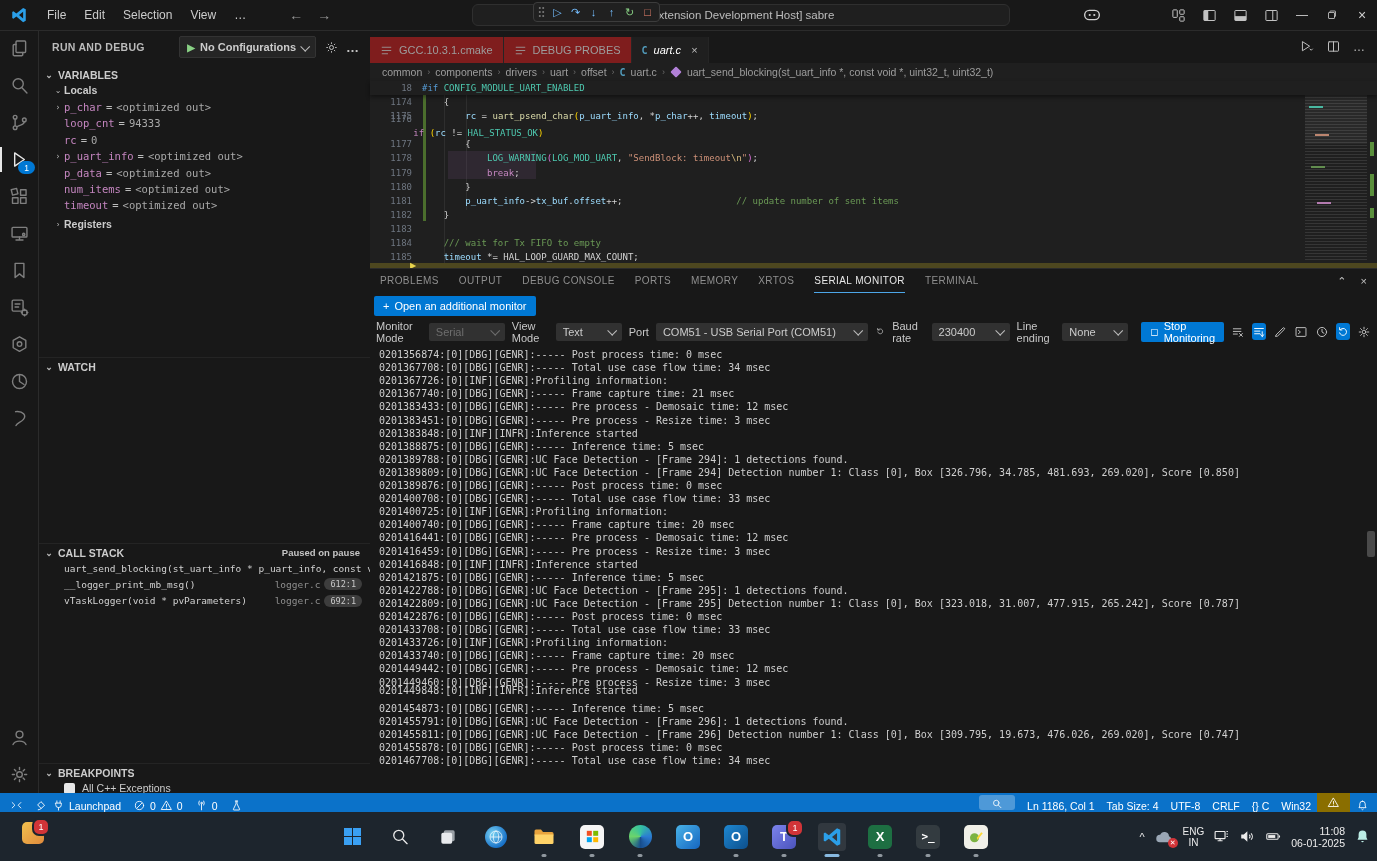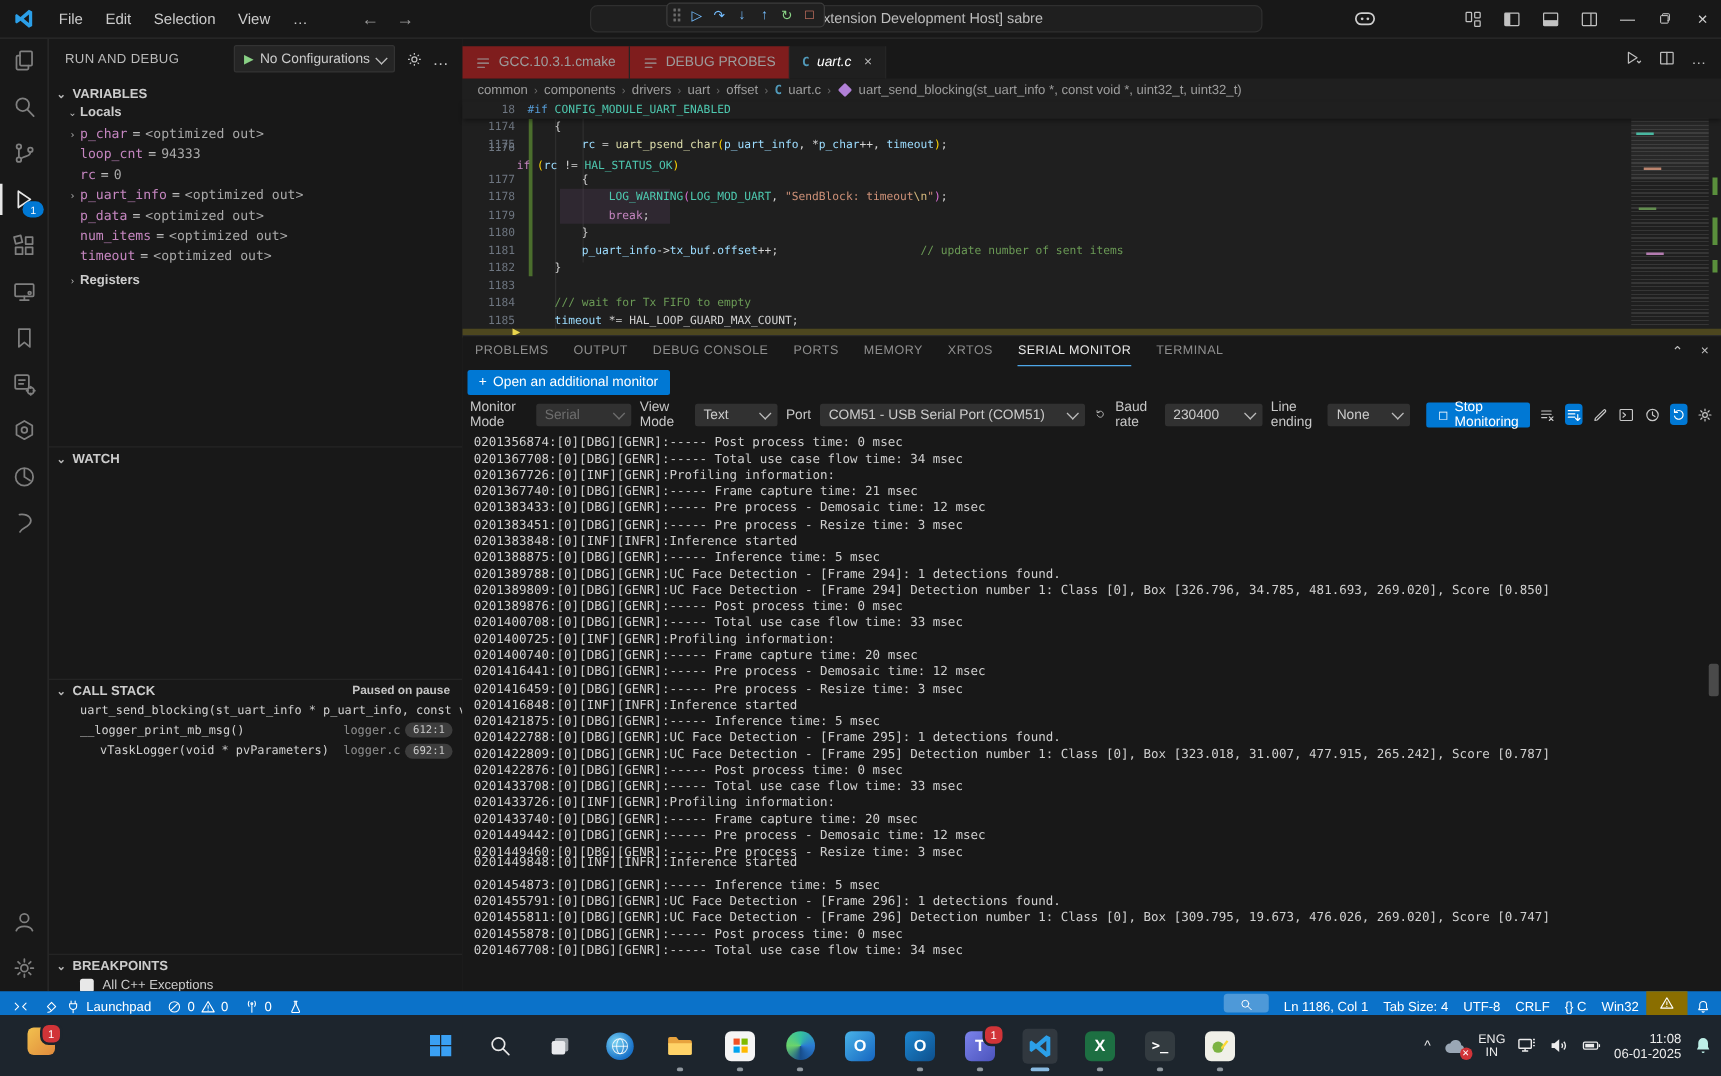--- a/index.html
+++ b/index.html
@@ -33,21 +33,21 @@
   .actitem{position:relative;width:38px;height:37px;display:flex;align-items:center;justify-content:center;color:#7f7f7f;}
   .actitem.active{color:#e7e7e7;}
   .actitem.active:before{content:"";position:absolute;left:0;top:6px;bottom:6px;width:2px;background:#e7e7e7;}
   .actitem .ic{width:21px;height:21px;}
   .actbadge{position:absolute;right:3px;bottom:4px;min-width:13px;height:13px;border-radius:7px;background:#0078d4;color:#fff;
             font-size:8.5px;display:flex;align-items:center;justify-content:center;padding:0 2px;}
   .actspacer{flex:1;}
 
   
   .sidebar{position:absolute;top:30px;left:38px;width:332px;bottom:68px;background:#181818;border-right:1px solid #2b2b2b;overflow:hidden;}
-  .sbheader{position:absolute;top:0;left:0;right:0;height:34px;display:flex;align-items:center;padding-left:14px;}
+  .sbheader{position:absolute;top:0;left:0;right:0;height:34px;display:flex;align-items:center;padding-left:14px;font-weight:bold;}
   .sbtitle{font-size:10.5px;color:#bbbbbb;letter-spacing:.3px;}
   .cfgbox{margin-left:auto;display:flex;align-items:center;gap:5px;background:#252525;border:1px solid #333;height:20px;
           border-radius:2px;padding:0 7px;font-size:11px;color:#cccccc;}
   .play{color:#89d185;font-size:10px;}
   .sbgear{width:15px;height:15px;color:#c2c2c2;margin:0 7px 0 8px;}
   .sbmore{color:#c2c2c2;margin-right:10px;font-size:13px;letter-spacing:1px;}
   .sechead{position:absolute;left:0;right:0;height:17px;display:flex;align-items:center;gap:4px;padding-left:6px;
            font-size:10.5px;font-weight:bold;color:#cccccc;background:#181818;}
   .sechead .twist{font-size:9px;color:#bababa;width:10px;text-align:center;}
   .bordertop{border-top:1px solid #242424;}
@@ -430,21 +430,21 @@
           <span class="pausedbadge">Paused on pause</span>
         </div>
         <div class="framerow mono" style="top: 530px;">
           <span>uart_send_blocking(st_uart_info * p_uart_info, const void</span>
         </div>
         <div class="framerow mono" style="top: 546.4px;">
           <span>__logger_print_mb_msg()</span>
           <span class="framefile">logger.c</span>
           <span class="framepill">612:1</span>
         </div>
-        <div class="framerow mono" style="top: 562.8px; margin-left: 16px;">
+        <div class="framerow mono" style="top: 562.8px;">
           <span>vTaskLogger(void * pvParameters)</span>
           <span class="framefile">logger.c</span>
           <span class="framepill">692:1</span>
         </div>
         <div class="sechead bordertop" style="top: 733px;">
           <span class="twist">⌄</span>
           <span>BREAKPOINTS</span>
         </div>
         <div class="bprow" style="top: 750px;">
           <span class="bpcheck"></span>

